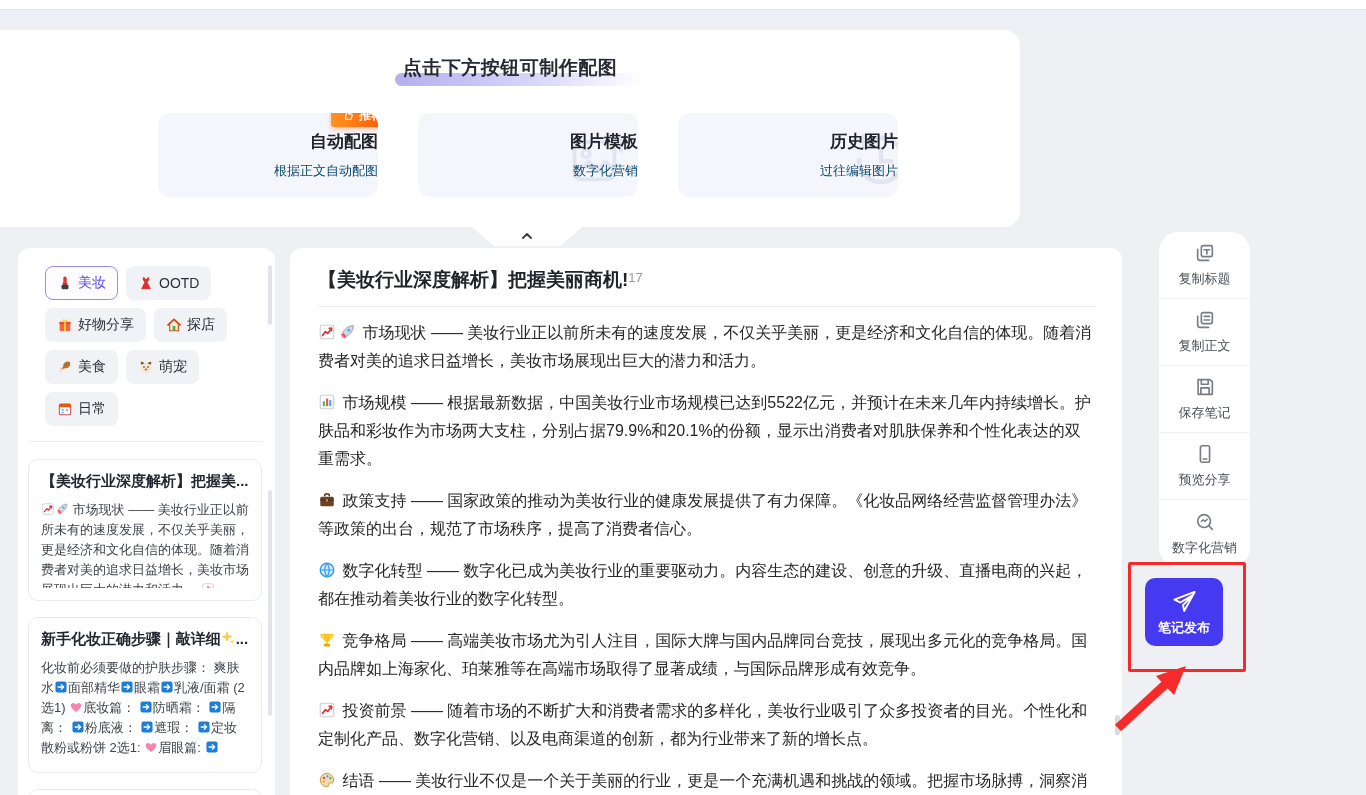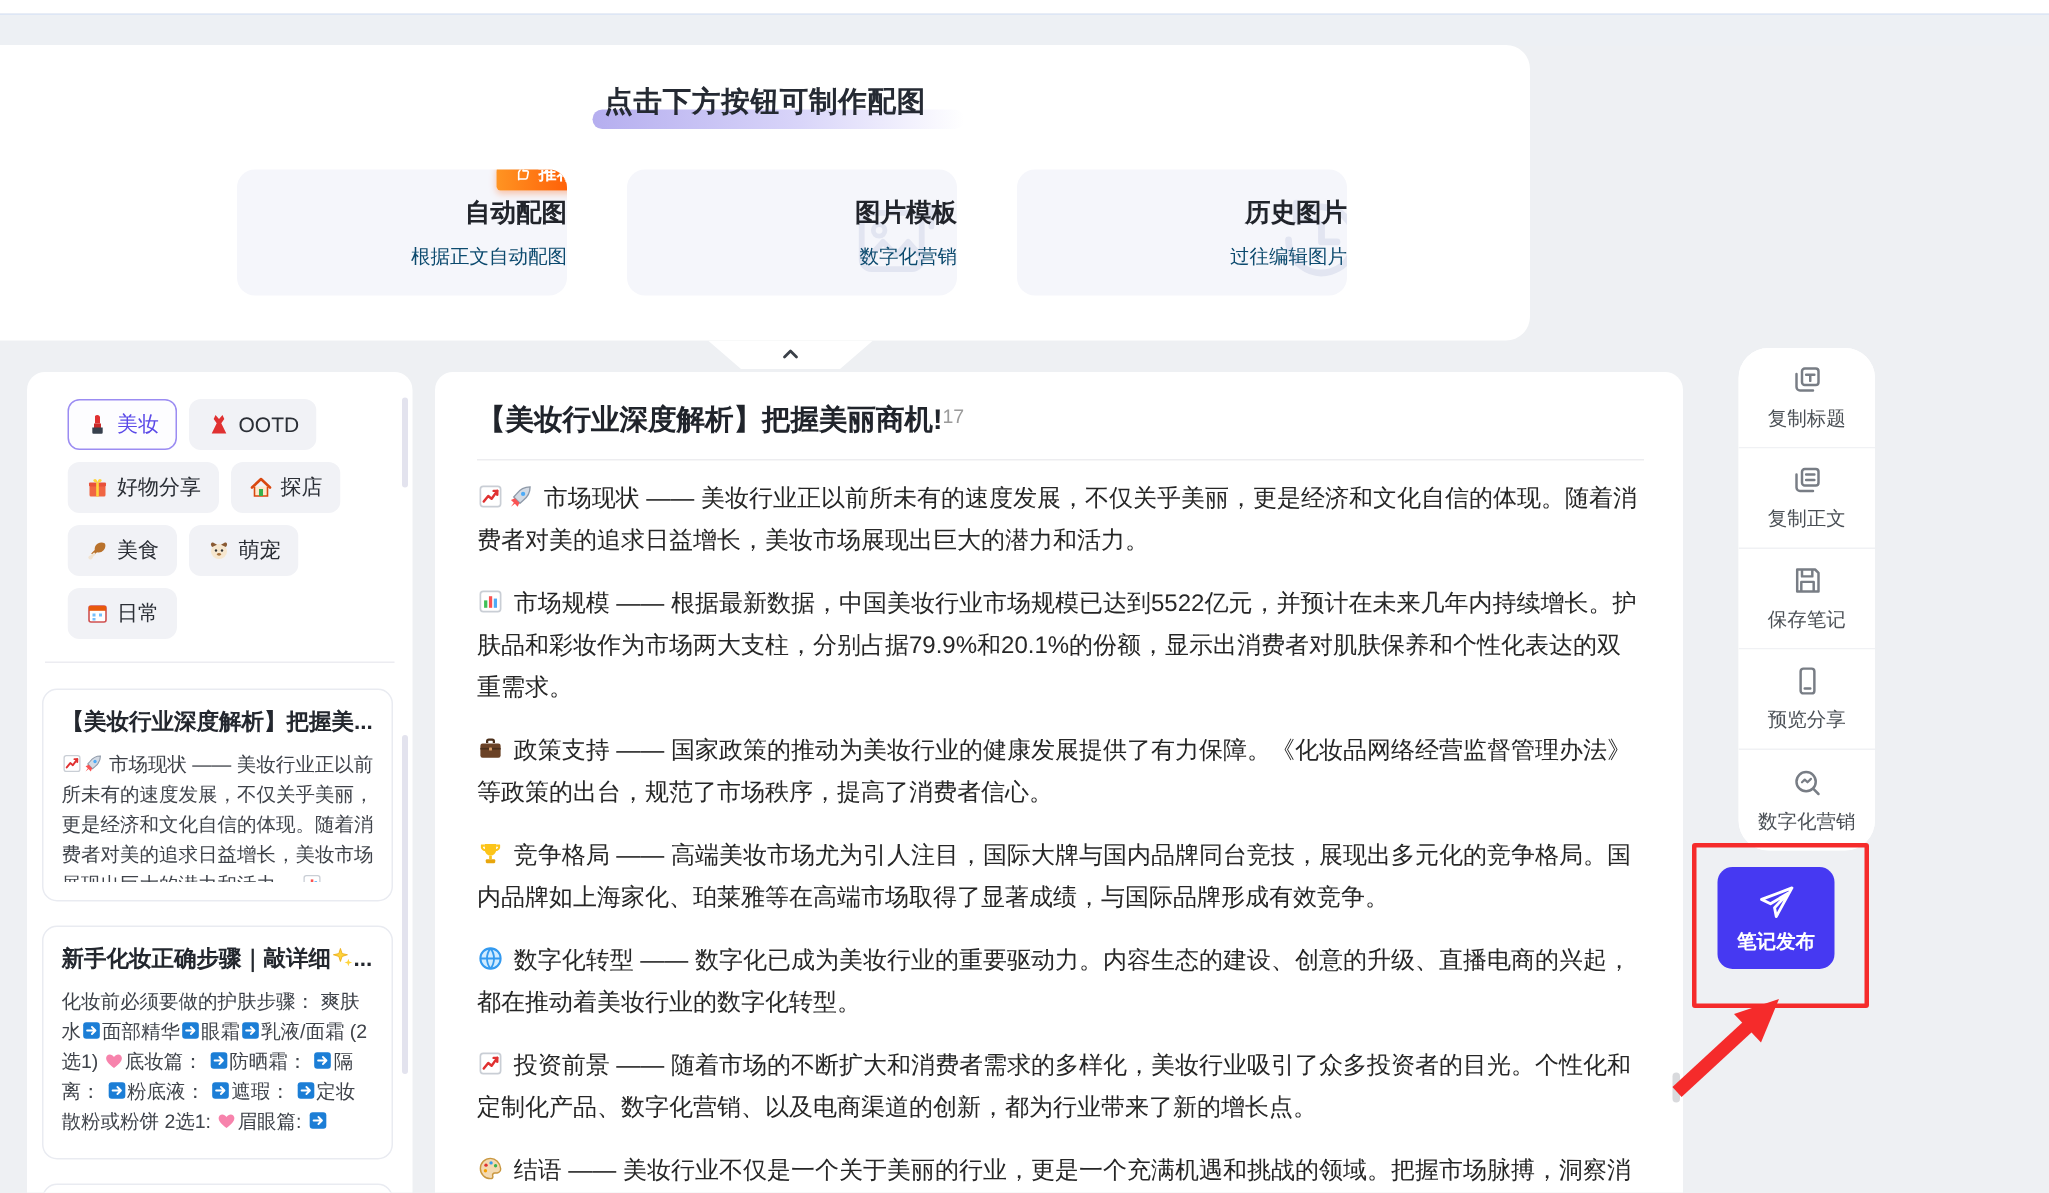--- a/index.html
+++ b/index.html
@@ -341,32 +341,32 @@
     <p><span class="ico">
           <svg viewBox="0 0 24 24">
             <rect x="3" y="7.5" width="18" height="12.8" rx="2" fill="#6b4226"></rect>
             <path d="M9 7V5.5A1.5 1.5 0 0 1 10.5 4h3A1.5 1.5 0 0 1 15 5.5V7" fill="none" stroke="#4a2e1a" stroke-width="2"></path>
             <path d="M3 12.2h18" stroke="#4a2e1a" stroke-width="1.5"></path>
             <rect x="10.7" y="11" width="2.6" height="2.8" rx=".5" fill="#d9a06b"></rect>
           </svg>
         </span> 政策支持 —— 国家政策的推动为美妆行业的健康发展提供了有力保障。《化妆品网络经营监督管理办法》等政策的出台，规范了市场秩序，提高了消费者信心。</p>
     <p><span class="ico">
           <svg viewBox="0 0 24 24">
+            <circle cx="12" cy="12" r="9" fill="#d0ebff" stroke="#339af0" stroke-width="1.8"></circle>
+            <path d="M3 12h18M12 3a14.5 14.5 0 0 1 0 18M12 3a14.5 14.5 0 0 0 0 18" fill="none" stroke="#339af0" stroke-width="1.6"></path>
+          </svg>
+        </span> 数字化转型 —— 数字化已成为美妆行业的重要驱动力。内容生态的建设、创意的升级、直播电商的兴起，都在推动着美妆行业的数字化转型。</p>
+    <p><span class="ico">
+          <svg viewBox="0 0 24 24">
             <path d="M7 3.5h10V9a5 5 0 0 1-10 0z" fill="#fcc419"></path>
             <path d="M7 5H4.3a3.6 3.6 0 0 0 3.2 4.2M17 5h2.7a3.6 3.6 0 0 1-3.2 4.2" fill="none" stroke="#fcc419" stroke-width="1.8"></path>
             <path d="M12 14v3" stroke="#fcc419" stroke-width="2.4"></path>
             <rect x="7.8" y="17" width="8.4" height="3.6" rx="1" fill="#e8a60c"></rect>
           </svg>
         </span> 竞争格局 —— 高端美妆市场尤为引人注目，国际大牌与国内品牌同台竞技，展现出多元化的竞争格局。国内品牌如上海家化、珀莱雅等在高端市场取得了显著成绩，与国际品牌形成有效竞争。</p>
-    <p><span class="ico">
-          <svg viewBox="0 0 24 24">
-            <circle cx="12" cy="12" r="9" fill="#d0ebff" stroke="#339af0" stroke-width="1.8"></circle>
-            <path d="M3 12h18M12 3a14.5 14.5 0 0 1 0 18M12 3a14.5 14.5 0 0 0 0 18" fill="none" stroke="#339af0" stroke-width="1.6"></path>
-          </svg>
-        </span> 数字化转型 —— 数字化已成为美妆行业的重要驱动力。内容生态的建设、创意的升级、直播电商的兴起，都在推动着美妆行业的数字化转型。</p>
     <p><span class="ico">
           <svg viewBox="0 0 24 24">
             <rect x="3" y="3" width="18" height="18" rx="2.5" fill="#fff" stroke="#c9ced5" stroke-width="1.5"></rect>
             <path d="M6 16.5l4-5 3 2.5 5-7" fill="none" stroke="#e03131" stroke-width="2.2" stroke-linecap="round" stroke-linejoin="round"></path>
             <path d="M14.8 7H18v3.4" fill="none" stroke="#e03131" stroke-width="2.2" stroke-linecap="round" stroke-linejoin="round"></path>
           </svg>
         </span> 投资前景 —— 随着市场的不断扩大和消费者需求的多样化，美妆行业吸引了众多投资者的目光。个性化和定制化产品、数字化营销、以及电商渠道的创新，都为行业带来了新的增长点。</p>
     <p><span class="ico">
           <svg viewBox="0 0 24 24">
             <path d="M12 3a9 9 0 1 0 0 18c1.7 0 2.5-1 2-2.2-.6-1.4.3-2.8 1.9-2.8H18a3.6 3.6 0 0 0 3-4C20.5 7 16.5 3 12 3z" fill="#f3d9b1" stroke="#c9973f" stroke-width="1.3"></path>

